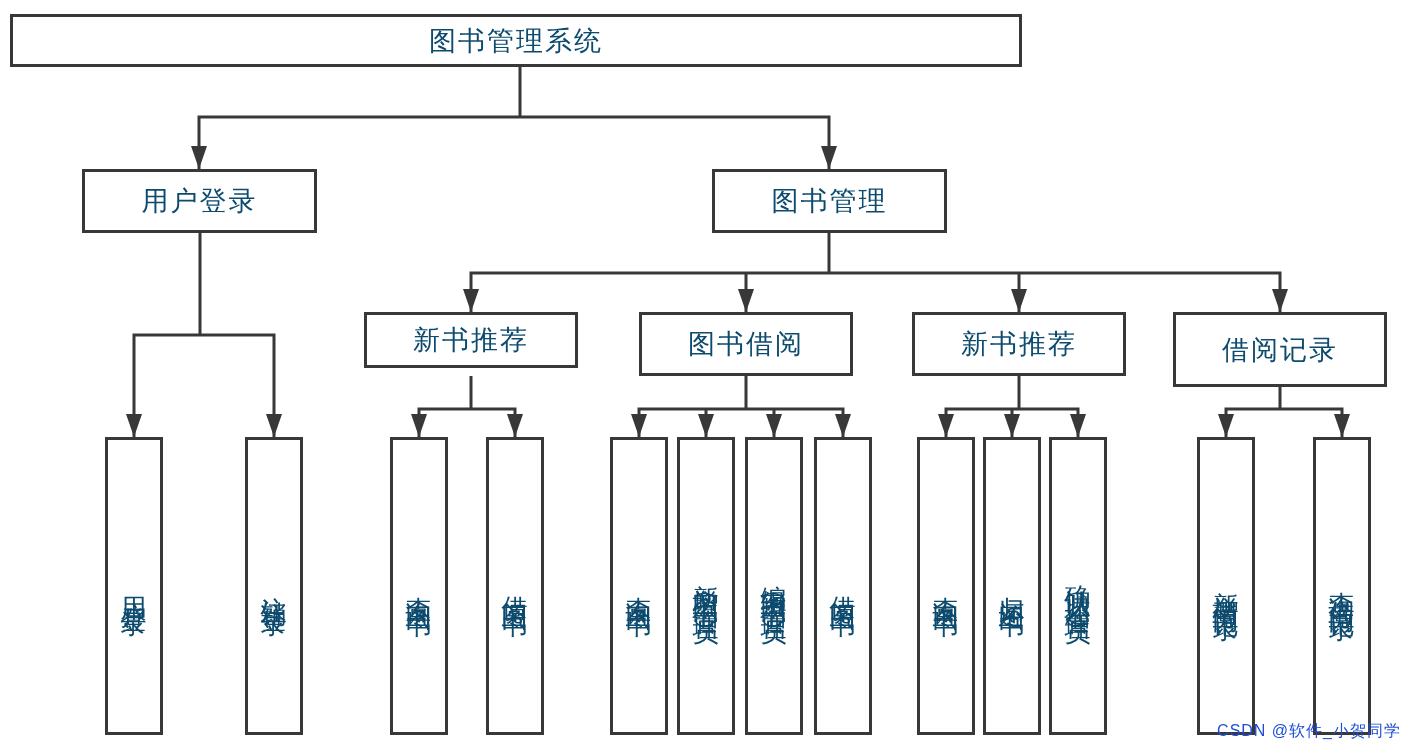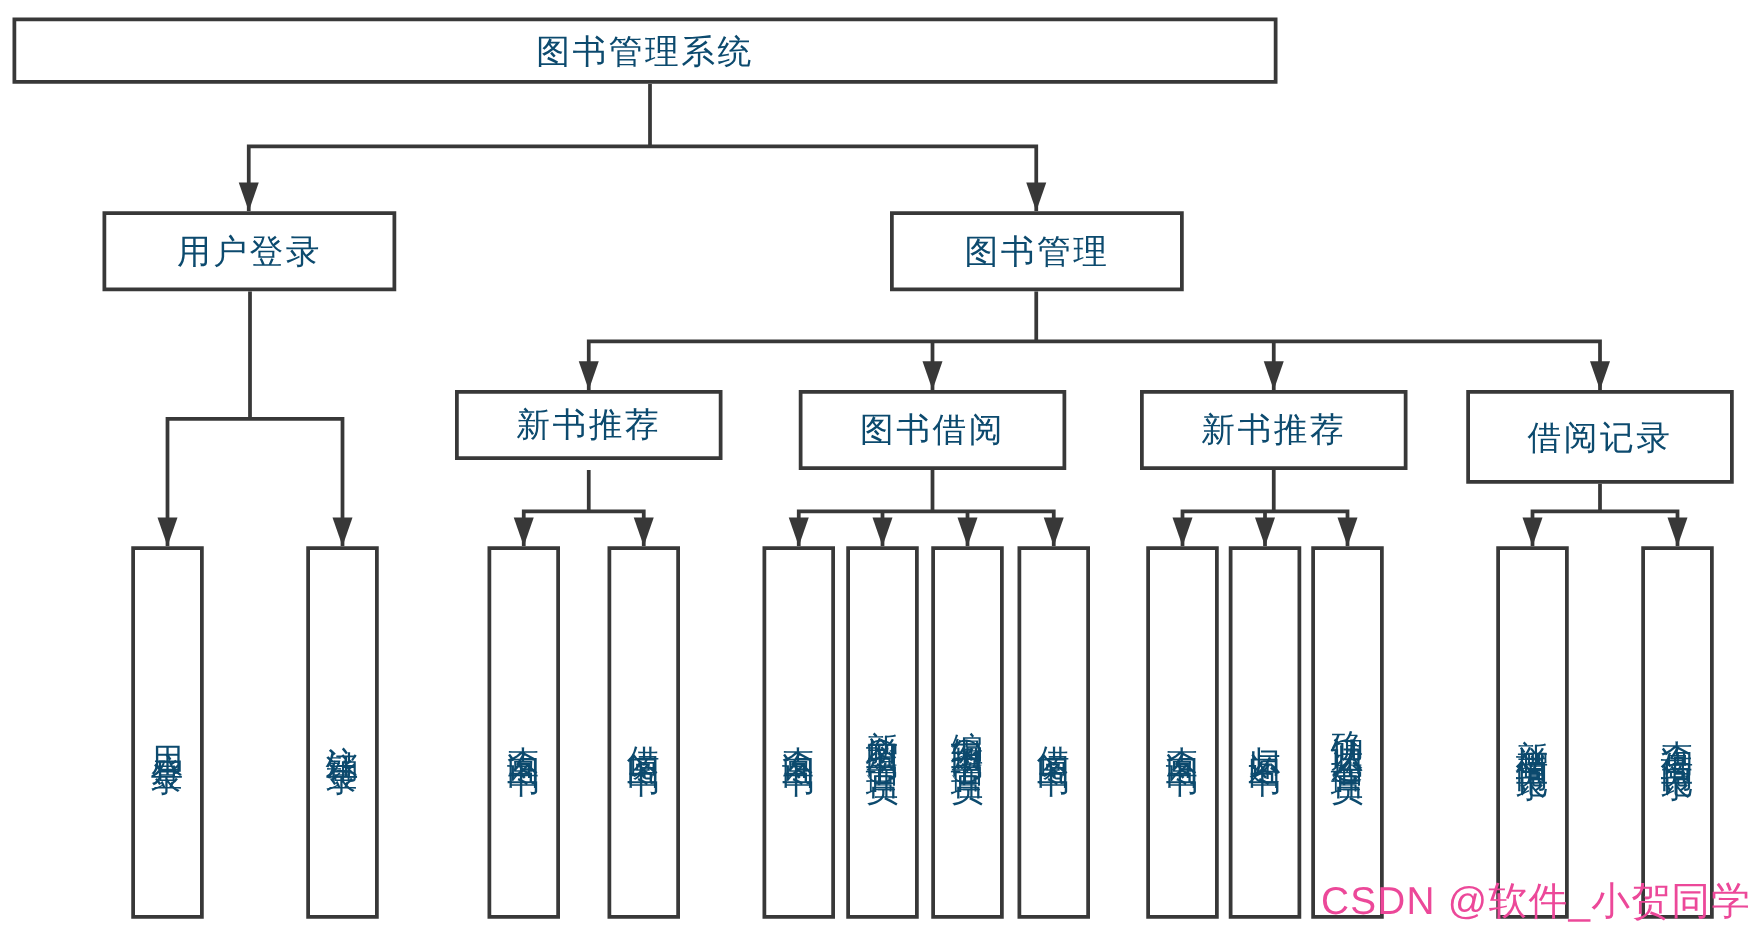--- a/index.html
+++ b/index.html
@@ -40,22 +40,22 @@
     text-orientation: mixed;
     font-size: 26px;
     line-height: 1;
     letter-spacing: 5px;
     white-space: nowrap;
   }
   .watermark {
     position: absolute;
     right: 4px;
     bottom: 5px;
-    font-size: 31px;
-    color: #ec4899;
+    font-size: 16px;
+    color: #1d4ed8;
     letter-spacing: 1px;
     white-space: nowrap;
   }
 </style>
 </head>
 <body>
 
 <div class="canvas">
 
   <svg class="connectors" width="1405" height="747" viewBox="0 0 1405 747">

